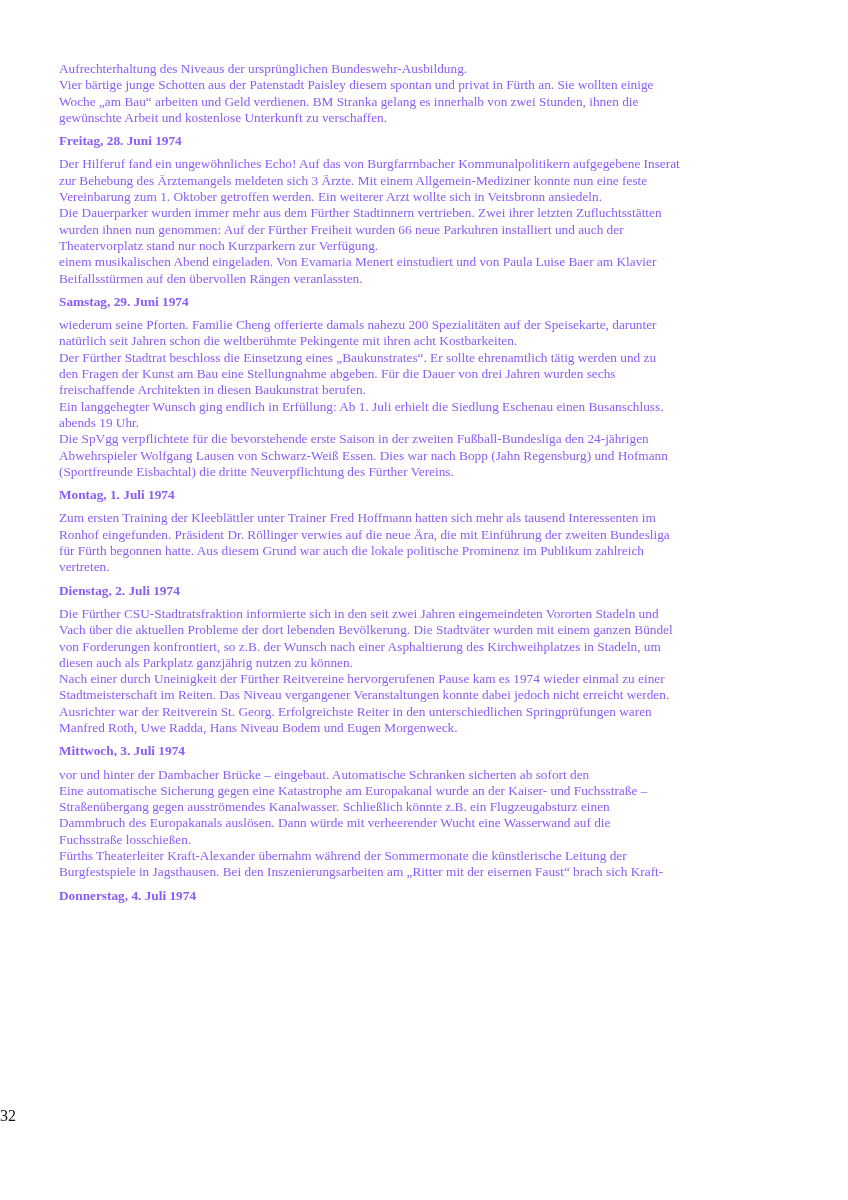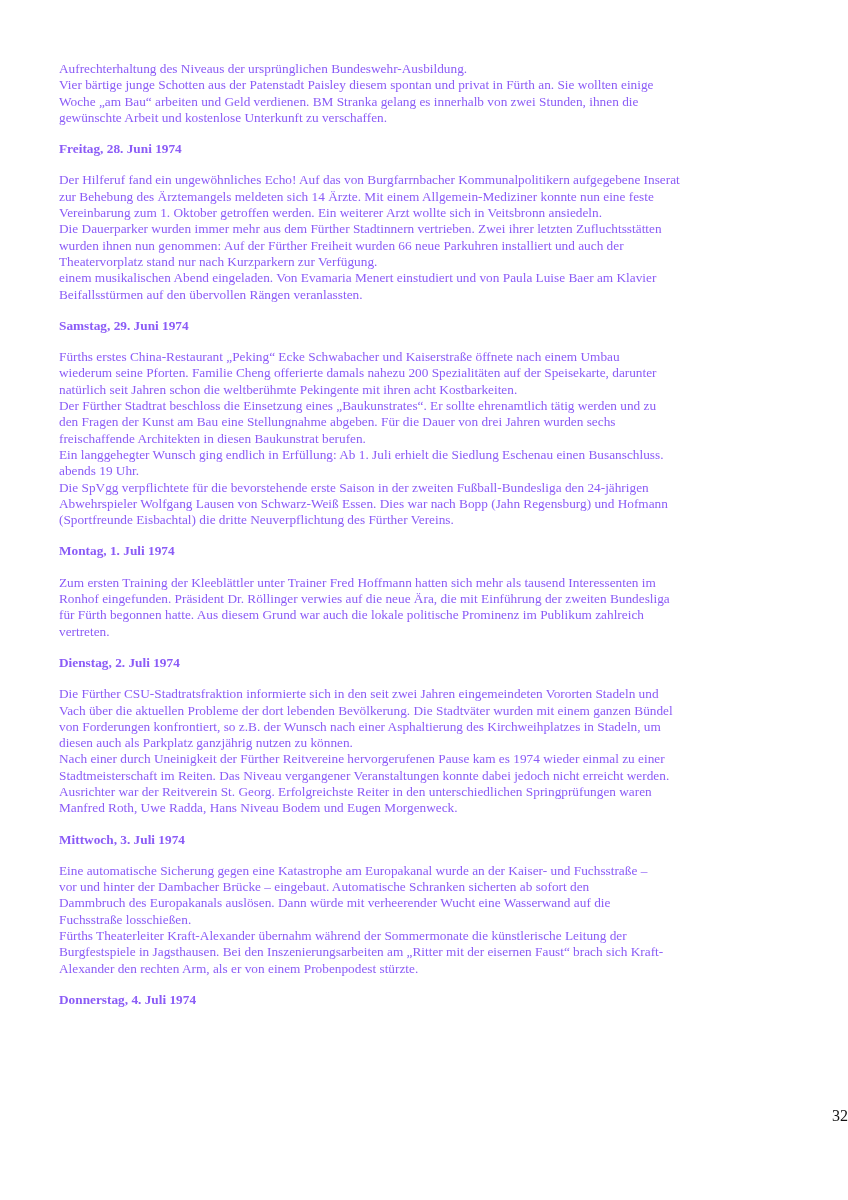--- a/index.html
+++ b/index.html
@@ -18,60 +18,59 @@
     position: absolute;
     left: 59px;
     top: 61px;
     width: 745px;
     color: #8b5cf6;
     font-family: Liberation Serif, serif;
     font-size: 13.3px;
     line-height: 16.3px;
   }
   .block { margin: 0; }
-  .block + .block { margin-top: 15px; }
+  .block + .block { margin-top: 7px; }
   .heading { font-weight: bold; }
   .line { white-space: nowrap; }
   .footer {
     position: absolute;
     left: 0;
     right: 0;
     top: 1106px;
-    text-align: right;
+    text-align: left;
     color: #141414;
     font-family: "Liberation Serif", "DejaVu Serif", serif;
     font-size: 16px;
     line-height: 20px;
   }
 </style>
 </head>
 <body>
 
 <div class="page">
   <div class="content">
       <div class="block paragraph">
         <div class="line">Aufrechterhaltung des Niveaus der ursprünglichen Bundeswehr-Ausbildung.</div>
         <div class="line">Vier bärtige junge Schotten aus der Patenstadt Paisley diesem spontan und privat in Fürth an. Sie wollten einige</div>
         <div class="line">Woche „am Bau“ arbeiten und Geld verdienen. BM Stranka gelang es innerhalb von zwei Stunden, ihnen die</div>
         <div class="line">gewünschte Arbeit und kostenlose Unterkunft zu verschaffen.</div>
       </div>
       <div class="block heading">Freitag, 28. Juni 1974</div>
       <div class="block paragraph">
         <div class="line">Der Hilferuf fand ein ungewöhnliches Echo! Auf das von Burgfarrnbacher Kommunalpolitikern aufgegebene Inserat</div>
-        <div class="line">zur Behebung des Ärztemangels meldeten sich 14 Ärzte. Mit einem Allgemein-Mediziner konnte nun eine feste</div>
+        <div class="line">zur Behebung des Ärztemangels meldeten sich 3 Ärzte. Mit einem Allgemein-Mediziner konnte nun eine feste</div>
         <div class="line">Vereinbarung zum 1. Oktober getroffen werden. Ein weiterer Arzt wollte sich in Veitsbronn ansiedeln.</div>
         <div class="line">Die Dauerparker wurden immer mehr aus dem Fürther Stadtinnern vertrieben. Zwei ihrer letzten Zufluchtsstätten</div>
         <div class="line">wurden ihnen nun genommen: Auf der Fürther Freiheit wurden 66 neue Parkuhren installiert und auch der</div>
-        <div class="line">Theatervorplatz stand nur nach Kurzparkern zur Verfügung.</div>
+        <div class="line">Theatervorplatz stand nur noch Kurzparkern zur Verfügung.</div>
         <div class="line">einem musikalischen Abend eingeladen. Von Evamaria Menert einstudiert und von Paula Luise Baer am Klavier</div>
         <div class="line">Beifallsstürmen auf den übervollen Rängen veranlassten.</div>
       </div>
       <div class="block heading">Samstag, 29. Juni 1974</div>
       <div class="block paragraph">
-        <div class="line">Fürths erstes China-Restaurant „Peking“ Ecke Schwabacher und Kaiserstraße öffnete nach einem Umbau</div>
         <div class="line">wiederum seine Pforten. Familie Cheng offerierte damals nahezu 200 Spezialitäten auf der Speisekarte, darunter</div>
         <div class="line">natürlich seit Jahren schon die weltberühmte Pekingente mit ihren acht Kostbarkeiten.</div>
         <div class="line">Der Fürther Stadtrat beschloss die Einsetzung eines „Baukunstrates“. Er sollte ehrenamtlich tätig werden und zu</div>
         <div class="line">den Fragen der Kunst am Bau eine Stellungnahme abgeben. Für die Dauer von drei Jahren wurden sechs</div>
         <div class="line">freischaffende Architekten in diesen Baukunstrat berufen.</div>
         <div class="line">Ein langgehegter Wunsch ging endlich in Erfüllung: Ab 1. Juli erhielt die Siedlung Eschenau einen Busanschluss.</div>
         <div class="line">abends 19 Uhr.</div>
         <div class="line">Die SpVgg verpflichtete für die bevorstehende erste Saison in der zweiten Fußball-Bundesliga den 24-jährigen</div>
         <div class="line">Abwehrspieler Wolfgang Lausen von Schwarz-Weiß Essen. Dies war nach Bopp (Jahn Regensburg) und Hofmann</div>
         <div class="line">(Sportfreunde Eisbachtal) die dritte Neuverpflichtung des Fürther Vereins.</div>
@@ -89,26 +88,26 @@
         <div class="line">Vach über die aktuellen Probleme der dort lebenden Bevölkerung. Die Stadtväter wurden mit einem ganzen Bündel</div>
         <div class="line">von Forderungen konfrontiert, so z.B. der Wunsch nach einer Asphaltierung des Kirchweihplatzes in Stadeln, um</div>
         <div class="line">diesen auch als Parkplatz ganzjährig nutzen zu können.</div>
         <div class="line">Nach einer durch Uneinigkeit der Fürther Reitvereine hervorgerufenen Pause kam es 1974 wieder einmal zu einer</div>
         <div class="line">Stadtmeisterschaft im Reiten. Das Niveau vergangener Veranstaltungen konnte dabei jedoch nicht erreicht werden.</div>
         <div class="line">Ausrichter war der Reitverein St. Georg. Erfolgreichste Reiter in den unterschiedlichen Springprüfungen waren</div>
         <div class="line">Manfred Roth, Uwe Radda, Hans Niveau Bodem und Eugen Morgenweck.</div>
       </div>
       <div class="block heading">Mittwoch, 3. Juli 1974</div>
       <div class="block paragraph">
+        <div class="line">vor und hinter der Dambacher Brücke – eingebaut. Automatische Schranken sicherten ab sofort den</div>
         <div class="line">Eine automatische Sicherung gegen eine Katastrophe am Europakanal wurde an der Kaiser- und Fuchsstraße –</div>
-        <div class="line">vor und hinter der Dambacher Brücke – eingebaut. Automatische Schranken sicherten ab sofort den</div>
+        <div class="line">Straßenübergang gegen ausströmendes Kanalwasser. Schließlich könnte z.B. ein Flugzeugabsturz einen</div>
         <div class="line">Dammbruch des Europakanals auslösen. Dann würde mit verheerender Wucht eine Wasserwand auf die</div>
         <div class="line">Fuchsstraße losschießen.</div>
         <div class="line">Fürths Theaterleiter Kraft-Alexander übernahm während der Sommermonate die künstlerische Leitung der</div>
         <div class="line">Burgfestspiele in Jagsthausen. Bei den Inszenierungsarbeiten am „Ritter mit der eisernen Faust“ brach sich Kraft-</div>
-        <div class="line">Alexander den rechten Arm, als er von einem Probenpodest stürzte.</div>
       </div>
       <div class="block heading">Donnerstag, 4. Juli 1974</div>
     </div>
   <div class="footer">
     <span>32</span>
   </div>
 </div>
 
 </body></html>

